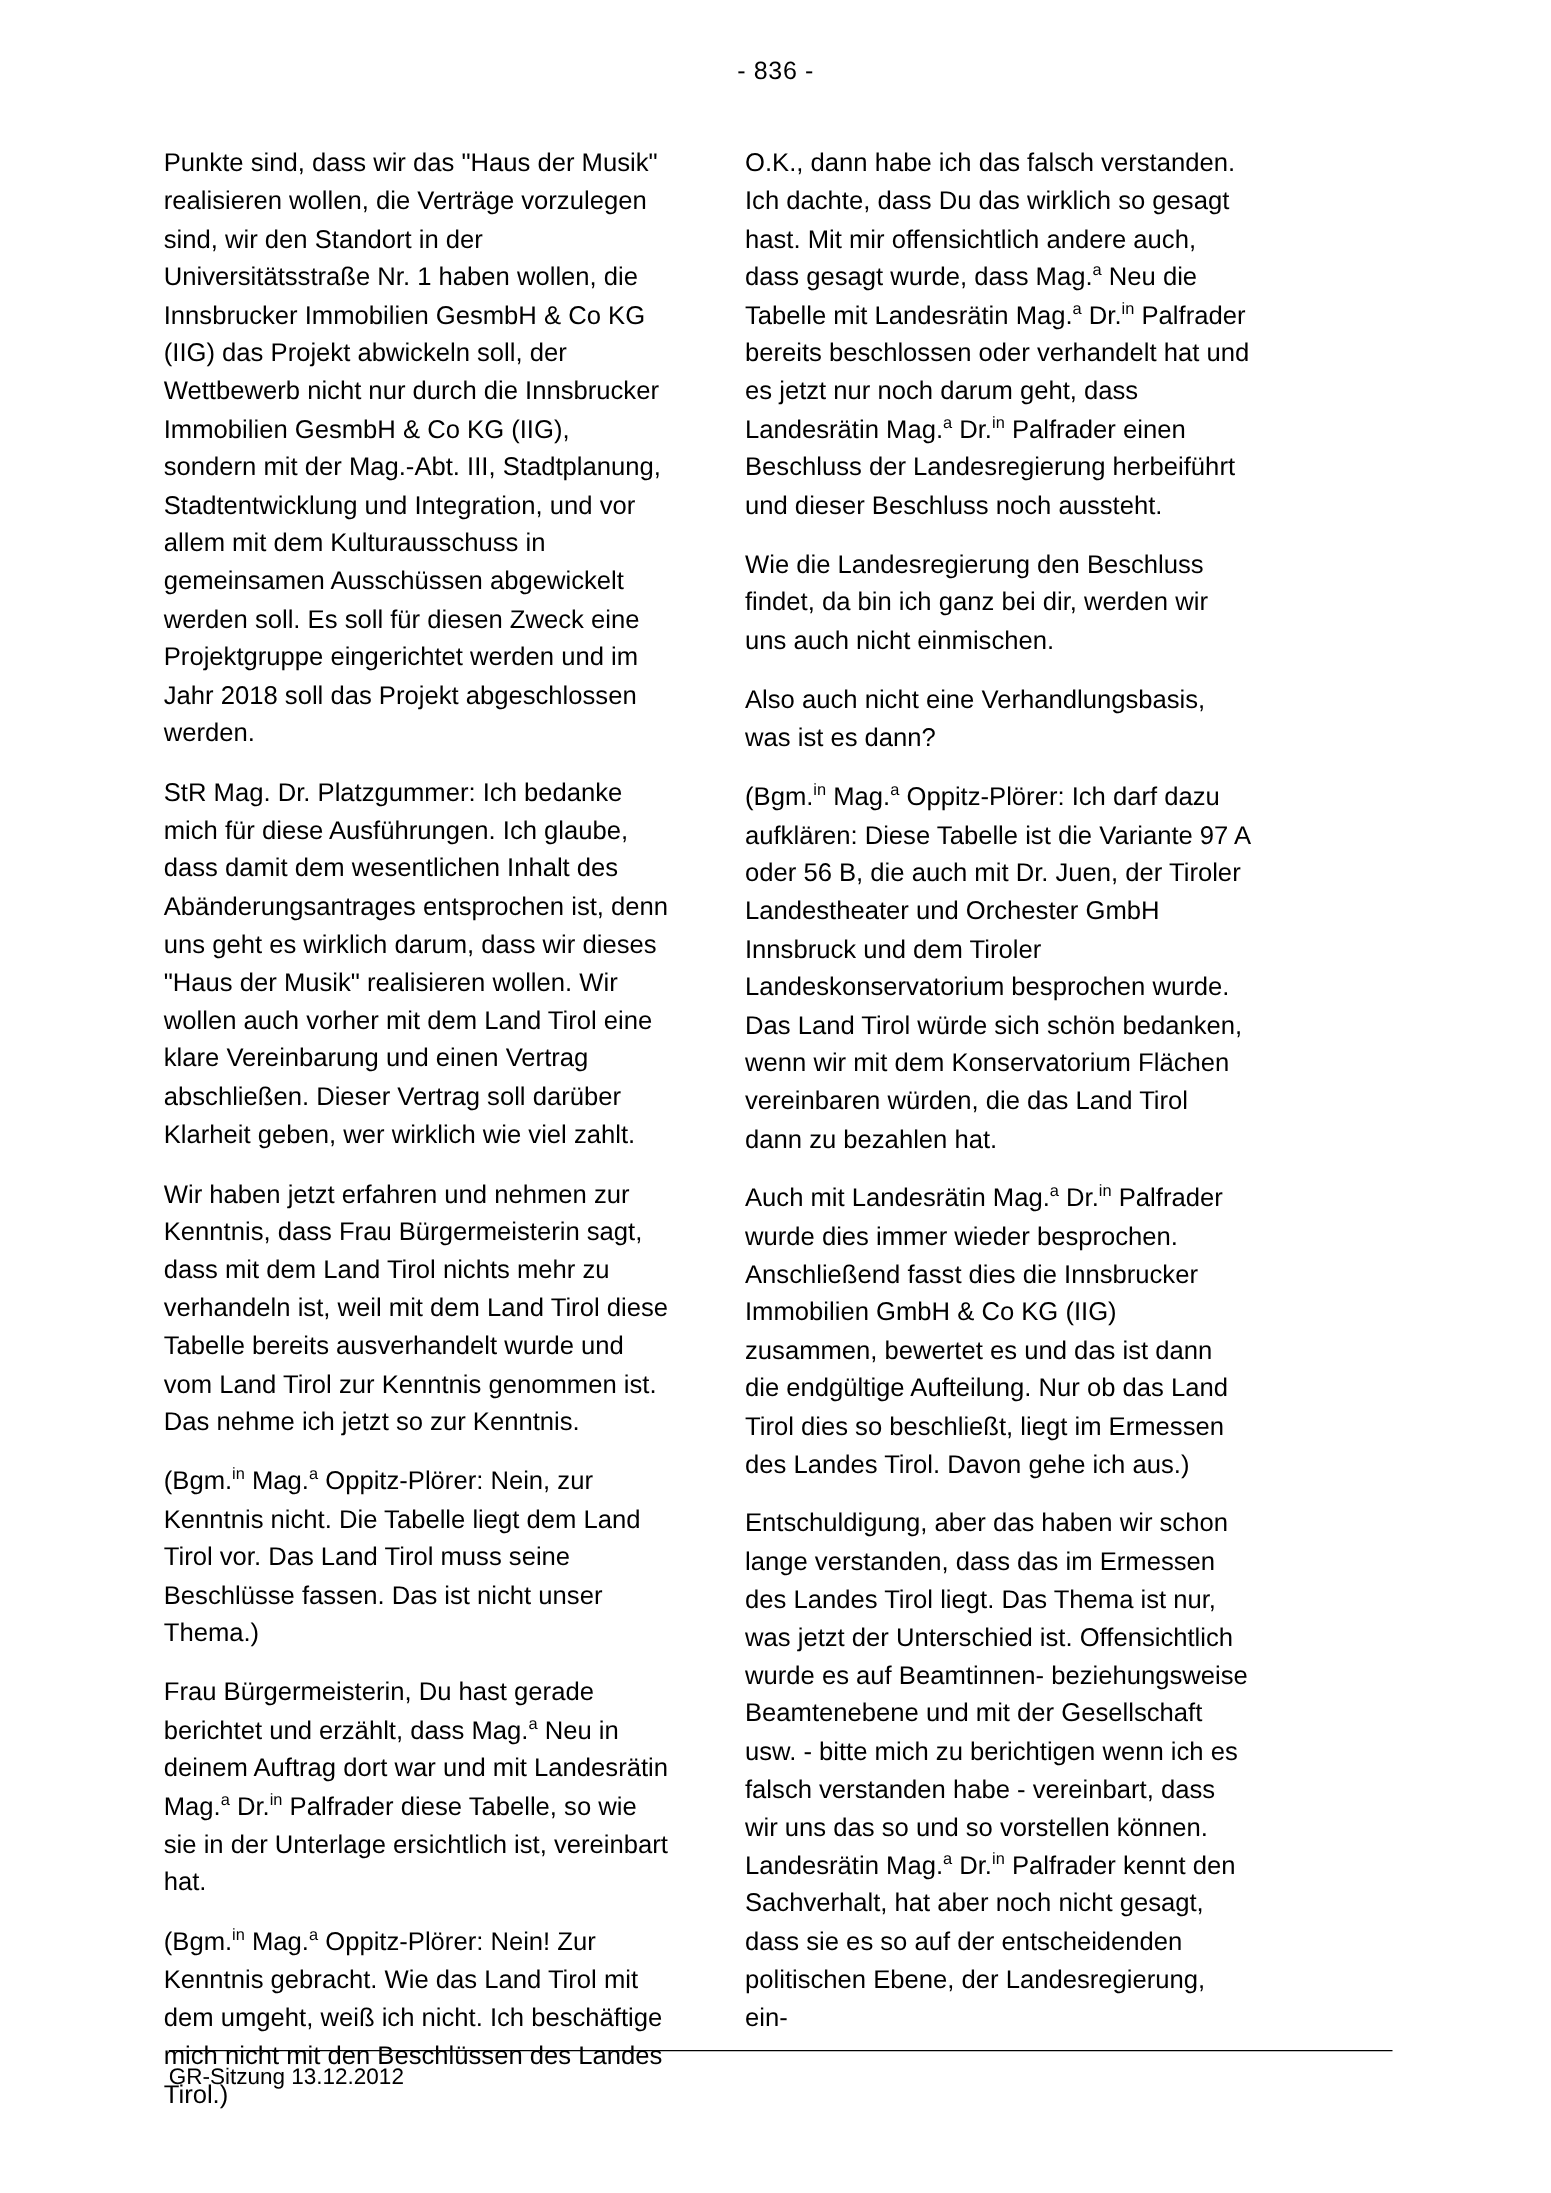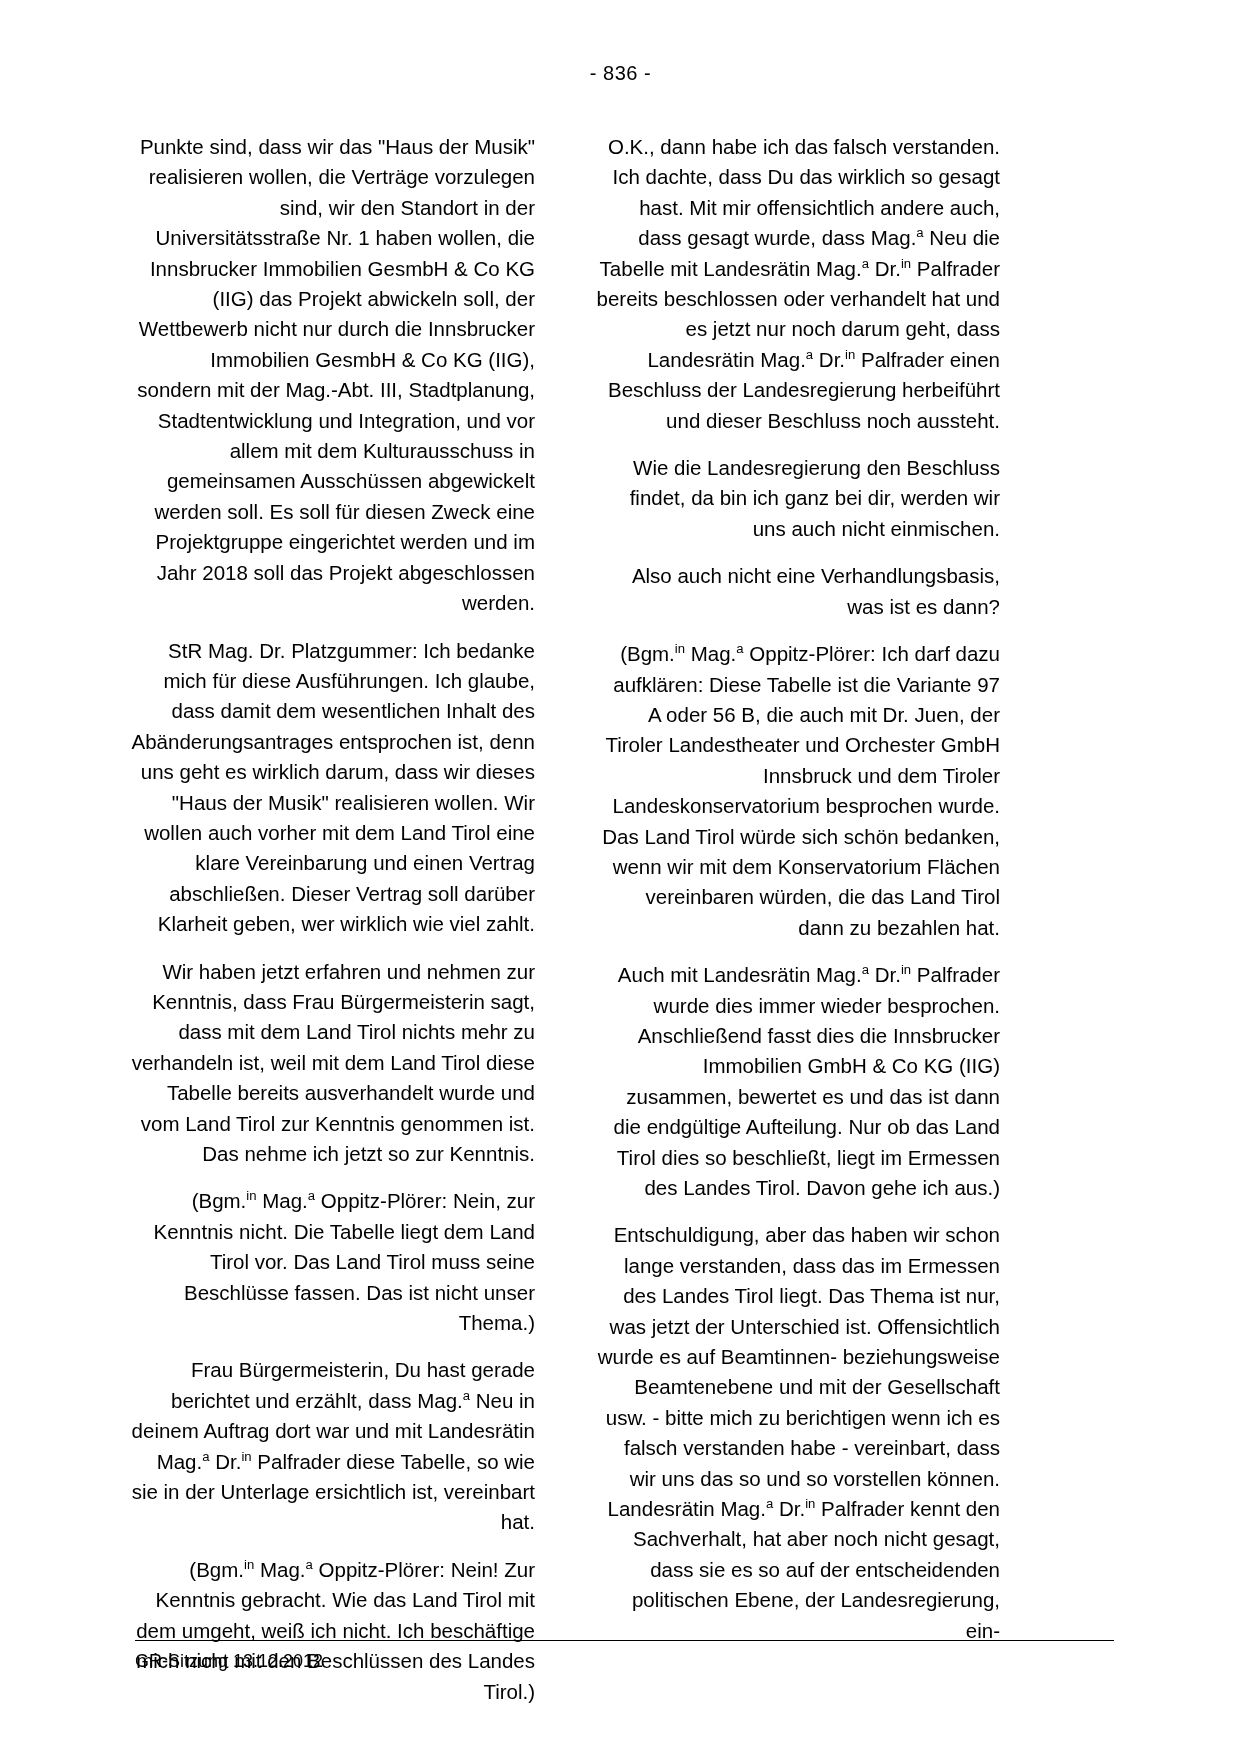--- a/index.html
+++ b/index.html
@@ -18,37 +18,37 @@
     width: 1241px;
     height: 1754px;
     box-sizing: border-box;
     padding: 0;
     position: relative;
   }
   .page-number {
     text-align: center;
     font-size: 20px;
     letter-spacing: 0.5px;
-    padding-top: 62px;
+    padding-top: 46px;
   }
   .columns {
     display: flex;
     gap: 61px;
     padding: 47px 131px 0 131px;
     box-sizing: border-box;
   }
   .col {
     width: 404px;
     flex: 0 0 404px;
   }
   p {
     margin: 0 0 17px 0;
     font-size: 20.5px;
     line-height: 30.4px;
-    text-align: right;
+    text-align: left;
     hyphens: manual;
   }
   sup {
     font-size: 0.64em;
     vertical-align: super;
     line-height: 0;
   }
   .footer {
     position: absolute;
     left: 135px;

